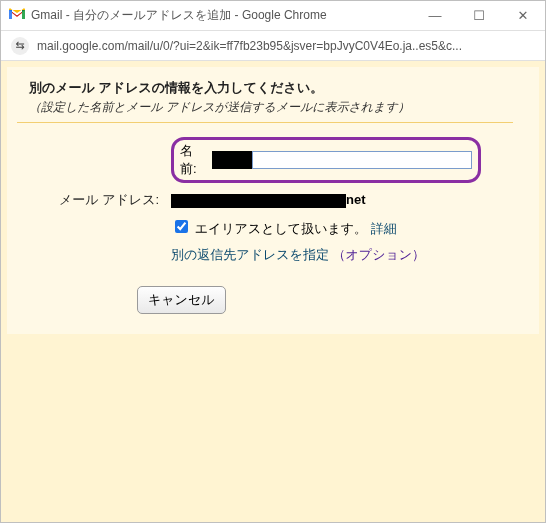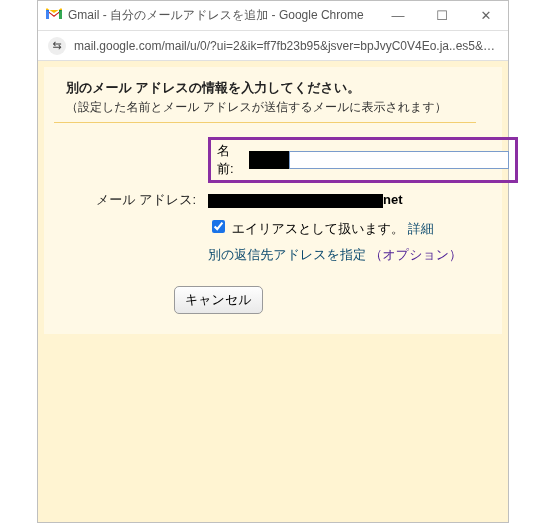--- a/index.html
+++ b/index.html
@@ -3,41 +3,41 @@
 <meta charset="utf-8">
 <style>
   * { box-sizing: border-box; }
   body {
     margin: 0;
     font-family: Arial, "Hiragino Kaku Gothic ProN", Meiryo, sans-serif;
     font-size: 13px;
     background: #fff;
     overflow: hidden;
   }
-  .window { width: 472px; height: 523px; border: 1px solid #bfbfbf; display: flex; flex-direction: column; margin-left: 37px; }
+  .window { width: 546px; height: 523px; border: 1px solid #bfbfbf; display: flex; flex-direction: column; }
   .titlebar { height: 30px; background: #fff; display: flex; align-items: center; padding-left: 8px; border-bottom: 1px solid #e0e0e0; }
   .tb-left { display: flex; align-items: center; flex: 1; gap: 6px; }
   .tb-title { color: #555; font-size: 12px; white-space: nowrap; overflow: hidden; text-overflow: ellipsis; }
   .win-controls { display: flex; }
   .win-btn { width: 44px; height: 30px; display: flex; align-items: center; justify-content: center; color: #666; }
   .addrbar { height: 30px; display: flex; align-items: center; padding: 0 10px; gap: 8px; background: #fff; border-bottom: 1px solid #e0e0e0; }
   .page-icon { width:18px; height:18px; display:flex; align-items:center; justify-content:center; background:#eee; border-radius:50%; font-size:11px; color:#444; }
   .url { font-size: 12px; color: #555; white-space: nowrap; overflow: hidden; text-overflow: ellipsis; flex: 1; }
   .content { flex: 1; background: #fff4d2; padding: 6px 6px 0 6px; }
   .header { padding: 6px 4px 8px 4px; }
   .header-title { font-weight: bold; font-size: 16px; color: #222; }
   .panel { background: #fff9e6; padding: 8px 26px 20px 10px; }
   .subtitle { font-weight: bold; font-size: 13px; color: #222; margin: 4px 0 2px 12px; }
-  .subnote { font-size: 12px; color: #333; margin: 0 0 6px 12px; }
+  .subnote { font-size: 12px; color: #333; margin: 0 0 6px 12px; font-style: italic; }
   hr.sep { border: none; border-top: 1px solid #f3cf72; margin: 6px 0 10px 0; }
   table.form { border-collapse: collapse; margin-left: 36px; }
   table.form td { padding: 4px 6px; vertical-align: middle; }
   td.lbl { color: #222; white-space: nowrap; }
   .hl { border: 3px solid #8a2fa3; padding: 2px 6px; display: inline-flex; align-items: center; }
-  .name-box { width: 310px; }
+  .name-box { width: 310px; border-radius: 13px; }
   .name-input { width: 232px; height: 18px; border: 1px solid #7a9ccc; background: #fff; }
   .redact { display:inline-block; width:43px; height:18px; background:#000; vertical-align:middle; }
   .redact2 { display:inline-block; width:175px; height:14px; background:#000; vertical-align:middle; }
   .link { color: #0c4a6e; cursor: pointer; }
   .option { color:#4c1d95; }
   .btnrow { margin: 18px 0 0 120px; display: flex; align-items: center; gap: 6px; }
   .btn { background: linear-gradient(#fefefe,#e9e9e9); border:1px solid #9a9a9a; border-radius:5px; padding:4px 10px; font-size:13px; cursor:pointer; }
   .checkbox { accent-color:#1a73e8; }
   .gmail-m { display:inline-block; }
 </style>

